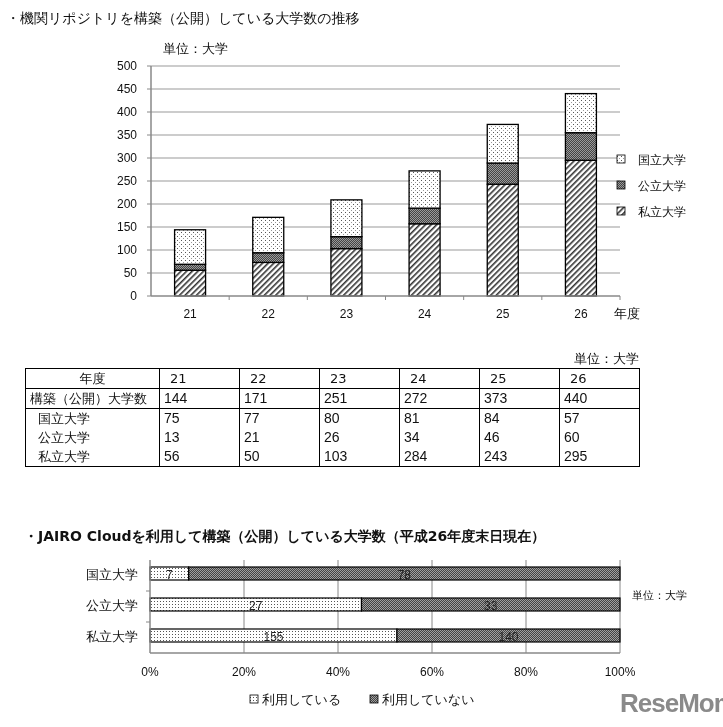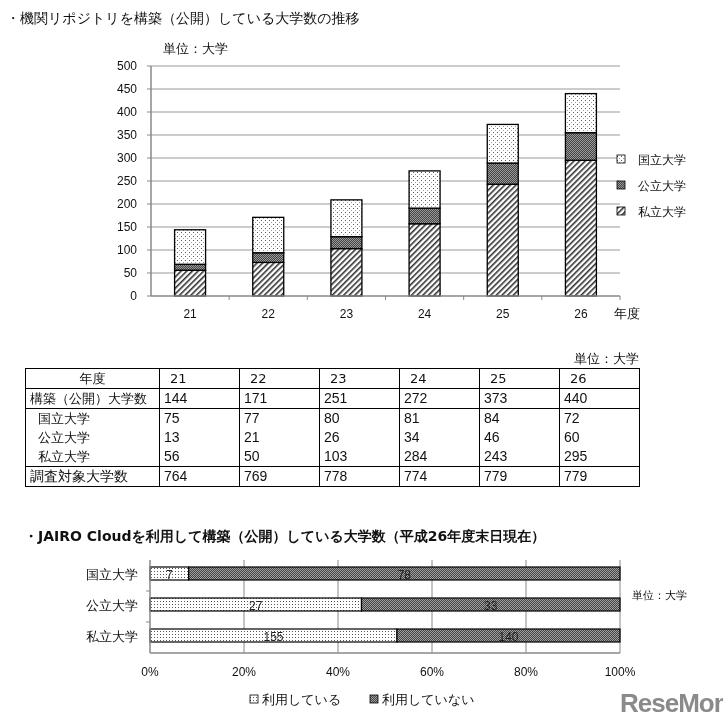--- a/index.html
+++ b/index.html
@@ -147,48 +147,39 @@
     <td class="num">373</td>
     <td class="num">440</td>
   </tr>
   <tr>
     <td class="lab sub">国立大学</td>
     <td class="num">75</td>
     <td class="num">77</td>
     <td class="num">80</td>
     <td class="num">81</td>
     <td class="num">84</td>
-    <td class="num">72</td>
+    <td class="num">57</td>
   </tr>
   <tr>
     <td class="lab sub">公立大学</td>
     <td class="num">13</td>
     <td class="num">21</td>
     <td class="num">26</td>
     <td class="num">34</td>
     <td class="num">46</td>
     <td class="num">60</td>
   </tr>
   <tr class="b">
     <td class="lab sub">私立大学</td>
     <td class="num">56</td>
     <td class="num">50</td>
     <td class="num">103</td>
     <td class="num">284</td>
     <td class="num">243</td>
     <td class="num">295</td>
-  </tr>
-  <tr class="b">
-    <td class="lab" style="font-size:14px;">調査対象大学数</td>
-    <td class="num">764</td>
-    <td class="num">769</td>
-    <td class="num">778</td>
-    <td class="num">774</td>
-    <td class="num">779</td>
-    <td class="num">779</td>
   </tr>
 </tbody>
   </table>
 
 <div class="abs title" style="left:24px;top:528px;font-weight:bold;">・JAIRO Cloudを利用して構築（公開）している大学数（平成26年度末日現在）</div>
 <div class="abs unit" style="left:632px;top:588px;font-size:11px;">単位：大学</div>
 
 <svg id="chart2" class="abs" style="left:0;top:555px;" width="723" height="160">
   <defs>
     <pattern id="qDots" width="3" height="3" patternUnits="userSpaceOnUse">

